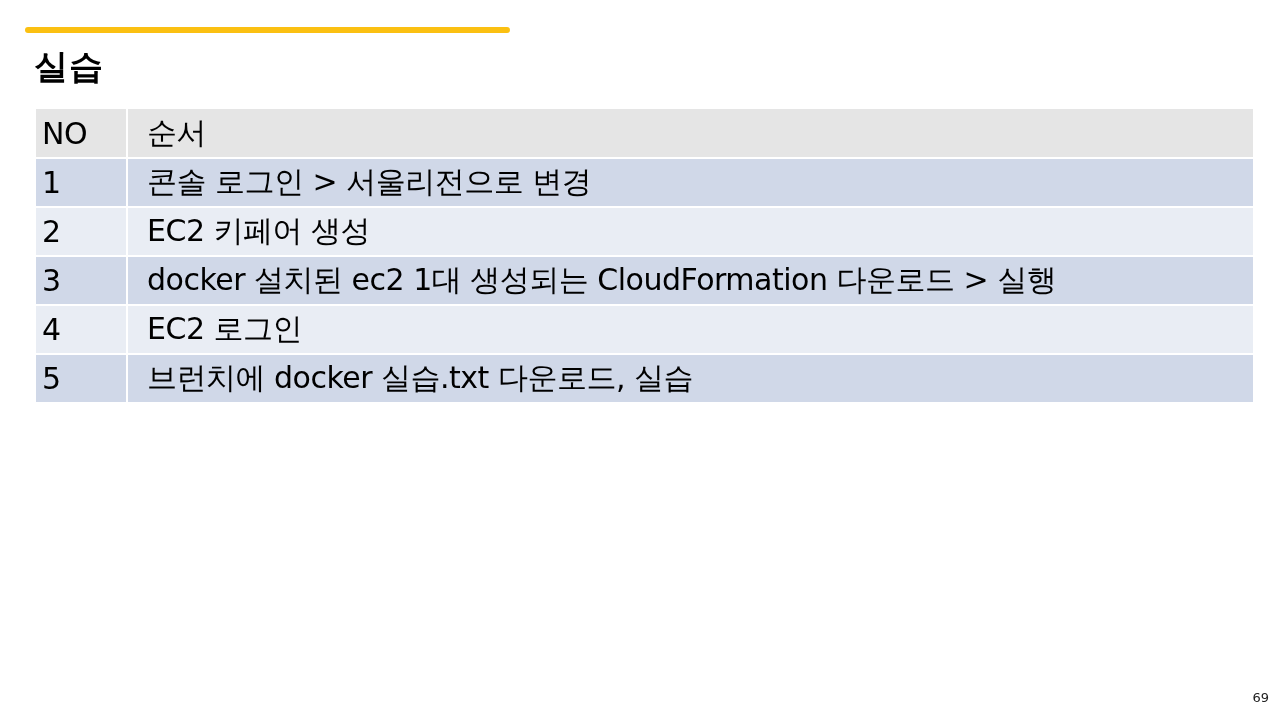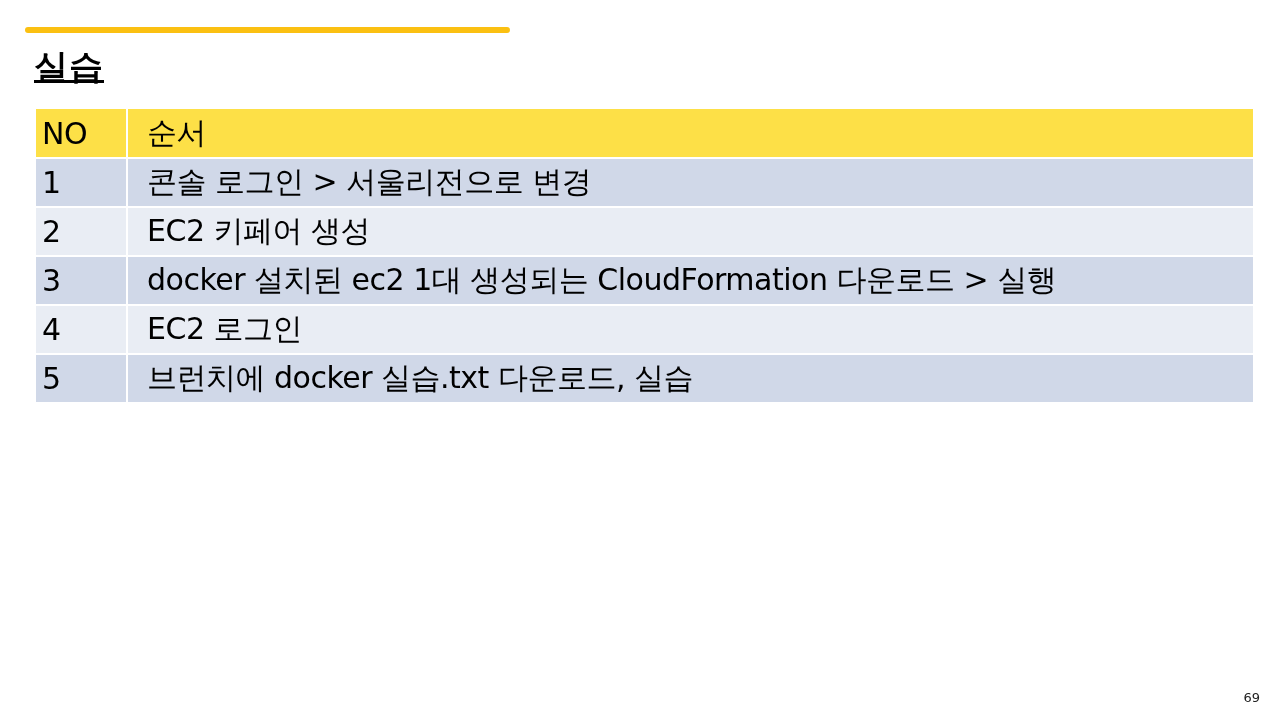--- a/index.html
+++ b/index.html
@@ -10,41 +10,40 @@
     color:#000;
   }
   .accent-bar {
     position:absolute; left:25px; top:27px; width:485px; height:6px;
     border-radius:3px; background:#fbc011;
   }
   .slide-title {
     position:absolute; left:34px; top:44px;
     font-size:34px; font-weight:bold; line-height:44px;
     letter-spacing:1px;
-    text-decoration:underline;
   }
   .steps-table {
     position:absolute; left:36px; top:109px; width:1217px;
     border-collapse:separate; border-spacing:0;
   }
   .steps-table .row { display:flex; height:47px; margin-bottom:2px; }
-  .steps-table .row.header { height:48px; background:#fde047; }
+  .steps-table .row.header { height:48px; background:#e5e5e5; }
   .steps-table .row.odd { background:#d0d8e8; }
   .steps-table .row.even { background:#e9edf4; }
   .cell {
     display:flex; align-items:center;
     font-size:30px; white-space:nowrap; overflow:hidden;
     font-family:"DejaVu Sans","Liberation Sans",sans-serif;
     letter-spacing:-0.5px;
   }
   .cell.no { width:92px; padding-left:6px; box-sizing:border-box; border-right:2px solid #ffffff; }
   .cell.step { flex:1; padding-left:19px; }
   .header .cell { color:#000; }
   .page-number {
-    position:absolute; right:20px; top:690px;
+    position:absolute; right:11px; top:690px;
     font-size:13px; color:#222;
   }
 </style>
 </head>
 <body>
 
 <div class="accent-bar"></div>
 <div class="slide-title">실습</div>
 
 <div class="steps-table">

